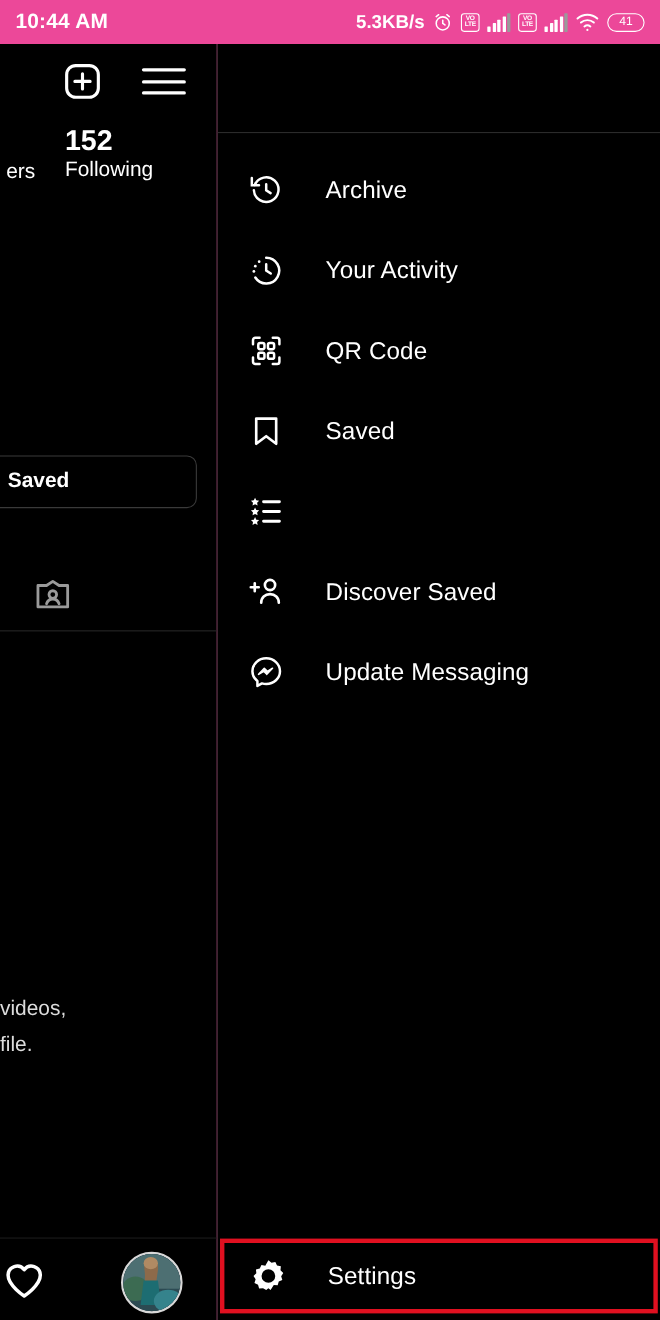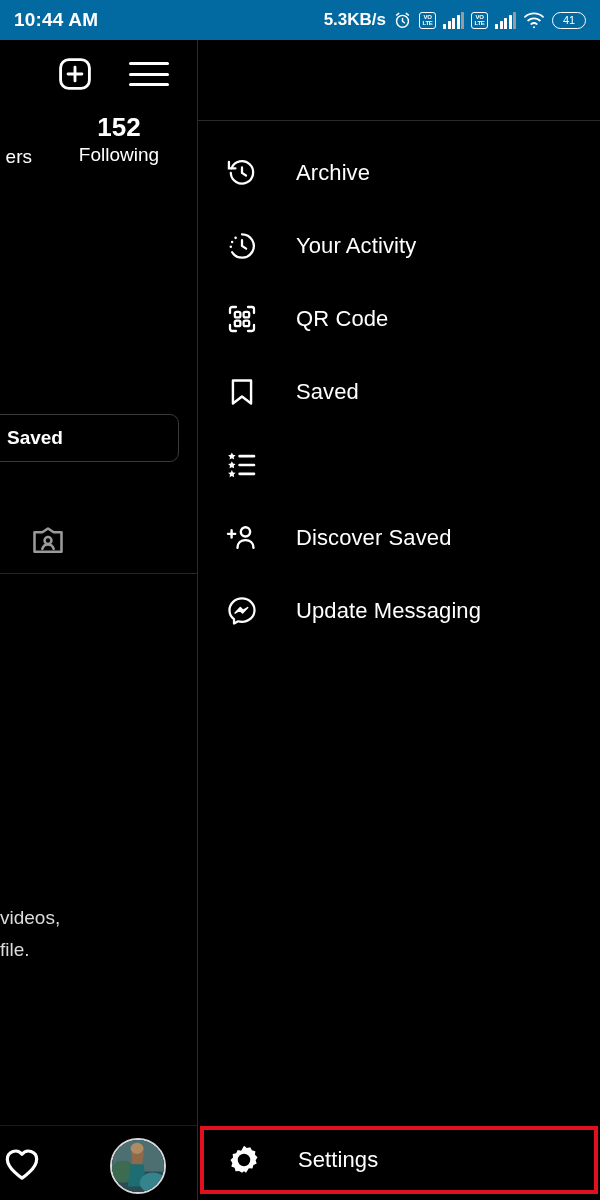--- a/index.html
+++ b/index.html
@@ -2,21 +2,21 @@
 <html><head>
 <meta charset="utf-8">
 <style>
   * { margin:0; padding:0; box-sizing:border-box; }
   html, body {
     width:600px; height:1200px;
     background:#000;
     font-family:"Liberation Sans", sans-serif;
     overflow:hidden;
   }
-  #screen { position:relative; width:600px; height:1200px; background:#0369a1; }
+  #screen { position:relative; width:600px; height:1200px; background:#ec4899; }
 
   
   #status-bar {
     position:absolute; top:0; left:0; width:600px; height:40px;
     display:flex; align-items:center; justify-content:space-between;
     padding:0 14px;
   }
   #status-time {
     color:#fff; font-size:19px; font-weight:bold; letter-spacing:.2px;
   }
@@ -51,21 +51,21 @@
   #left-topbar { position:relative; height:68px; }
   #plus-btn { position:absolute; left:57px; top:16px; width:36px; height:36px; }
   #menu-btn  { position:absolute; left:129px; top:22px; width:40px; height:24px;
                display:flex; flex-direction:column; justify-content:space-between; }
   #menu-btn i { display:block; height:3px; background:#fff; border-radius:2px; }
 
   #stats-row {
     position:absolute; top:128px; left:0; width:197px;
     display:flex; align-items:flex-end; justify-content:flex-end; gap:0;
   }
-  .stat { text-align:center; }
+  .stat { text-align:left; }
   .stat-num { color:#fff; font-size:26px; font-weight:bold; line-height:1.15; }
   .stat-label { color:#fff; font-size:19px; line-height:1.3; }
   #stat-followers {
     position:absolute; left:-32px; bottom:0; width:64px;
     color:#fff; font-size:19px; text-align:right;
   }
   #stat-following { position:absolute; right:18px; bottom:0; width:120px; }
 
   #saved-btn {
     position:absolute; left:-66px; top:374px; width:245px; height:48px;

